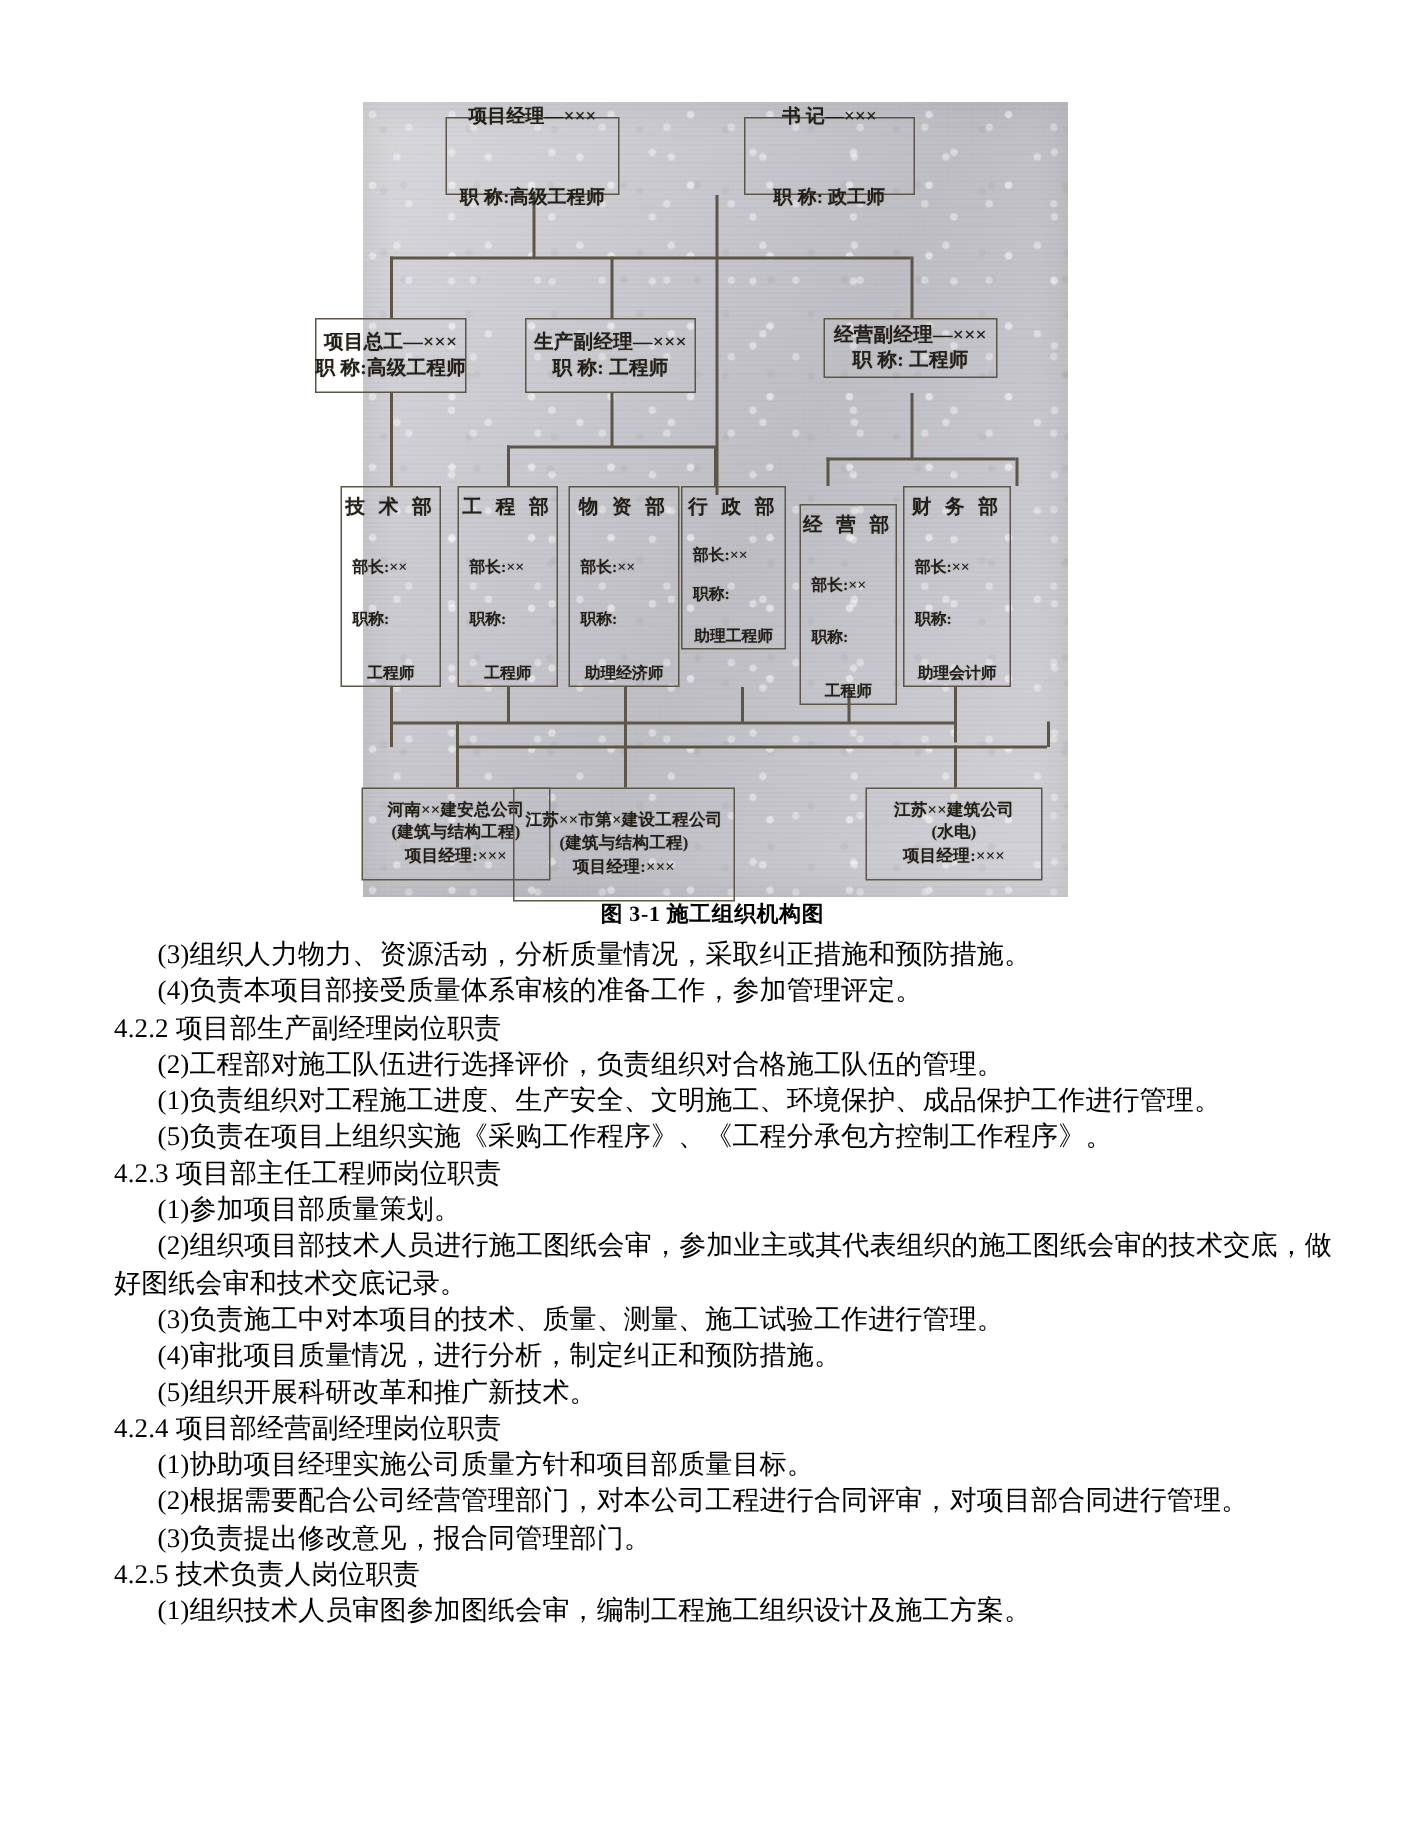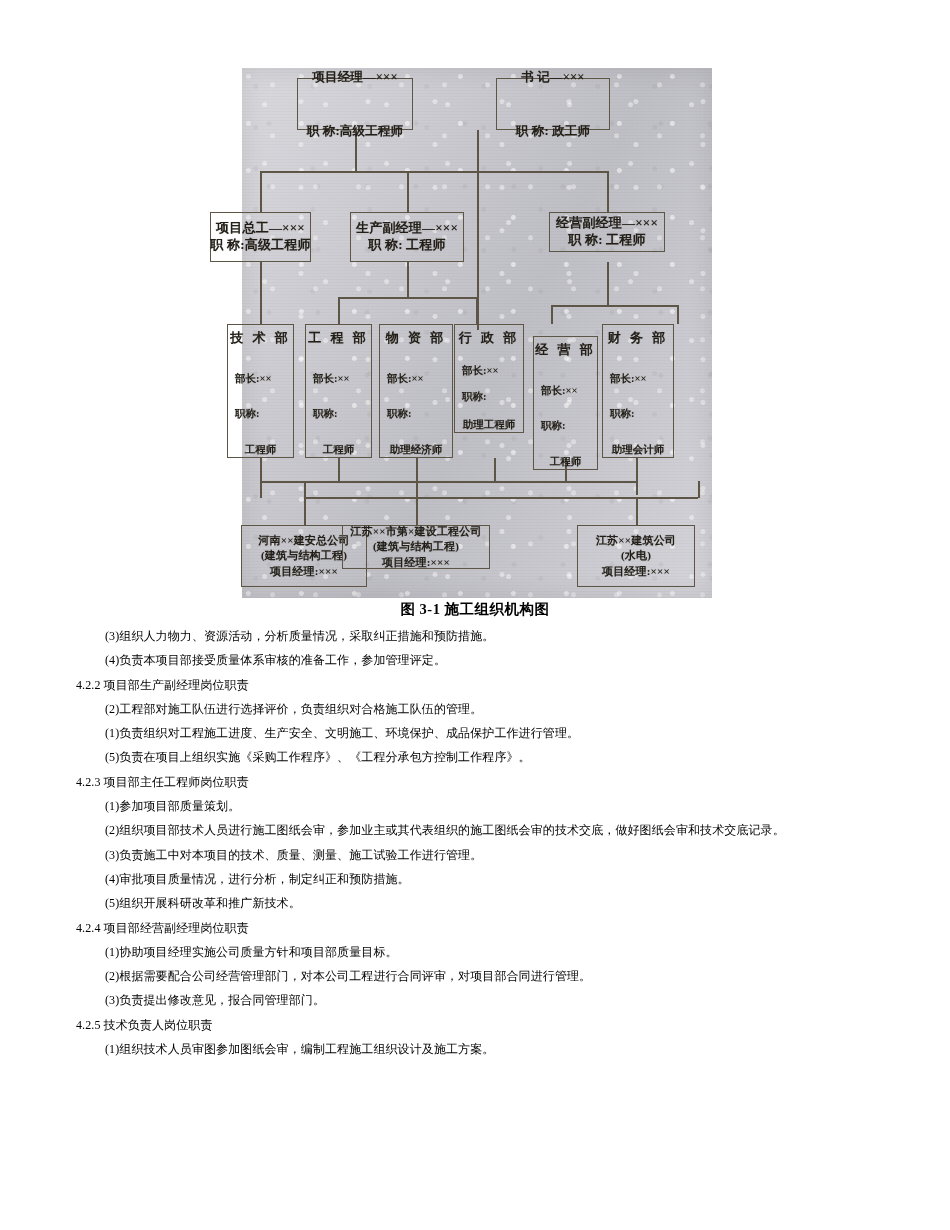--- a/index.html
+++ b/index.html
@@ -55,21 +55,21 @@
   .lineV{width:1.6px;}
 
   
   .caption{
     position:absolute;left:0;top:600px;width:950px;text-align:center;
     font-size:14.5px;font-weight:700;
     font-family:"Liberation Serif","DejaVu Serif",serif;letter-spacing:.5px;
   }
   #doc-body{position:absolute;left:76px;top:624px;width:812px;}
   .p{
-    font-size:12px;line-height:24.3px;margin:0;
+    font-size:18px;line-height:24.3px;margin:0;
     font-family:"Liberation Serif","DejaVu Serif",serif;
     text-align:justify;text-justify:inter-character;
     letter-spacing:.1px;
   }
   .p.ind{text-indent:29px;}
   .p.hd{text-indent:0;}
 </style>
 </head>
 <body>
 
@@ -166,21 +166,21 @@
       <div class="ln">部长:××</div>
       <div class="ln">职称:</div>
       <div class="ln ctr">助理会计师</div>
     </div>
 
     <div class="node sub" style="left:-1px;top:457px;width:126px;height:62px;">
       <div class="ln">河南××建安总公司</div>
       <div class="ln">(建筑与结构工程)</div>
       <div class="ln">项目经理:×××</div>
     </div>
-    <div class="node sub" style="left:100px;top:457px;width:148px;height:44px;">
+    <div class="node sub" style="left:100px;top:457px;width:148px;height:76px;">
       <div class="ln">江苏××市第×建设工程公司</div>
       <div class="ln">(建筑与结构工程)</div>
       <div class="ln">项目经理:×××</div>
     </div>
     <div class="node sub" style="left:335px;top:457px;width:118px;height:62px;">
       <div class="ln">江苏××建筑公司</div>
       <div class="ln">(水电)</div>
       <div class="ln">项目经理:×××</div>
     </div>
   </div>

